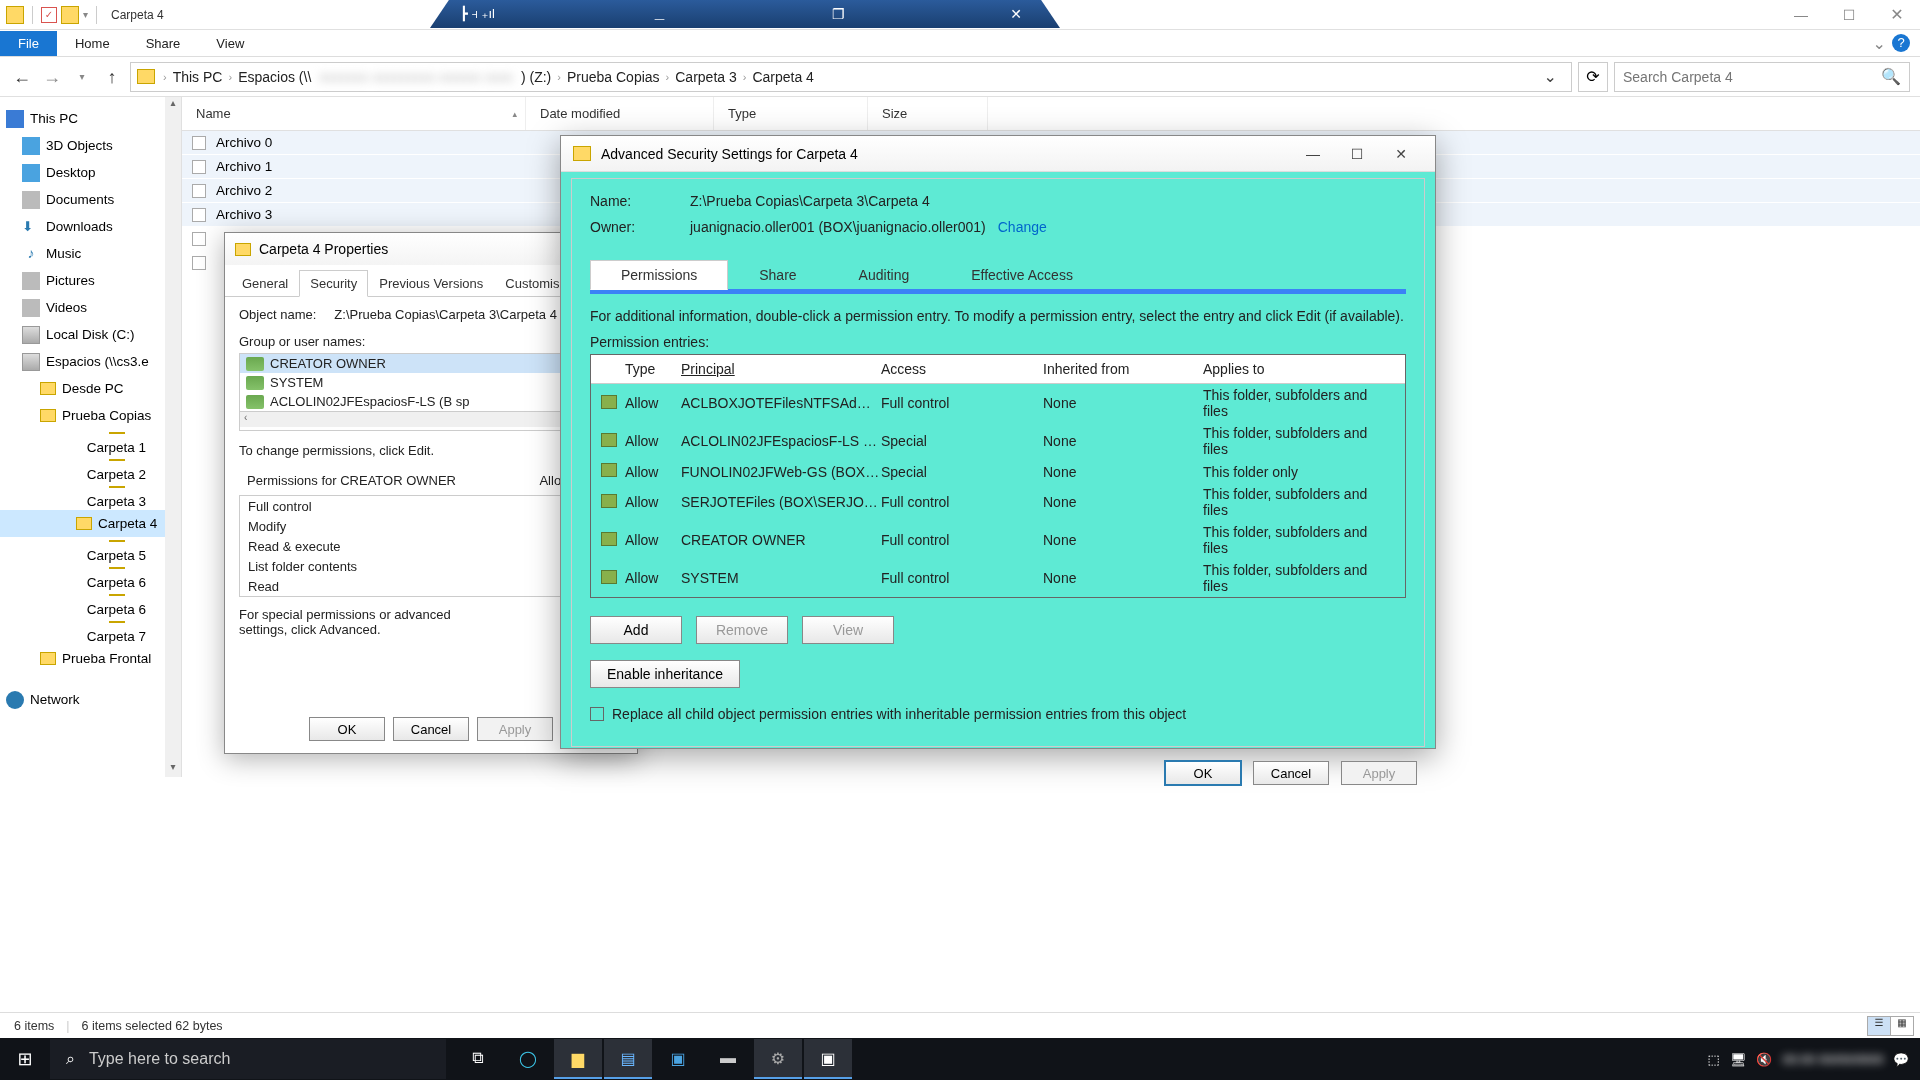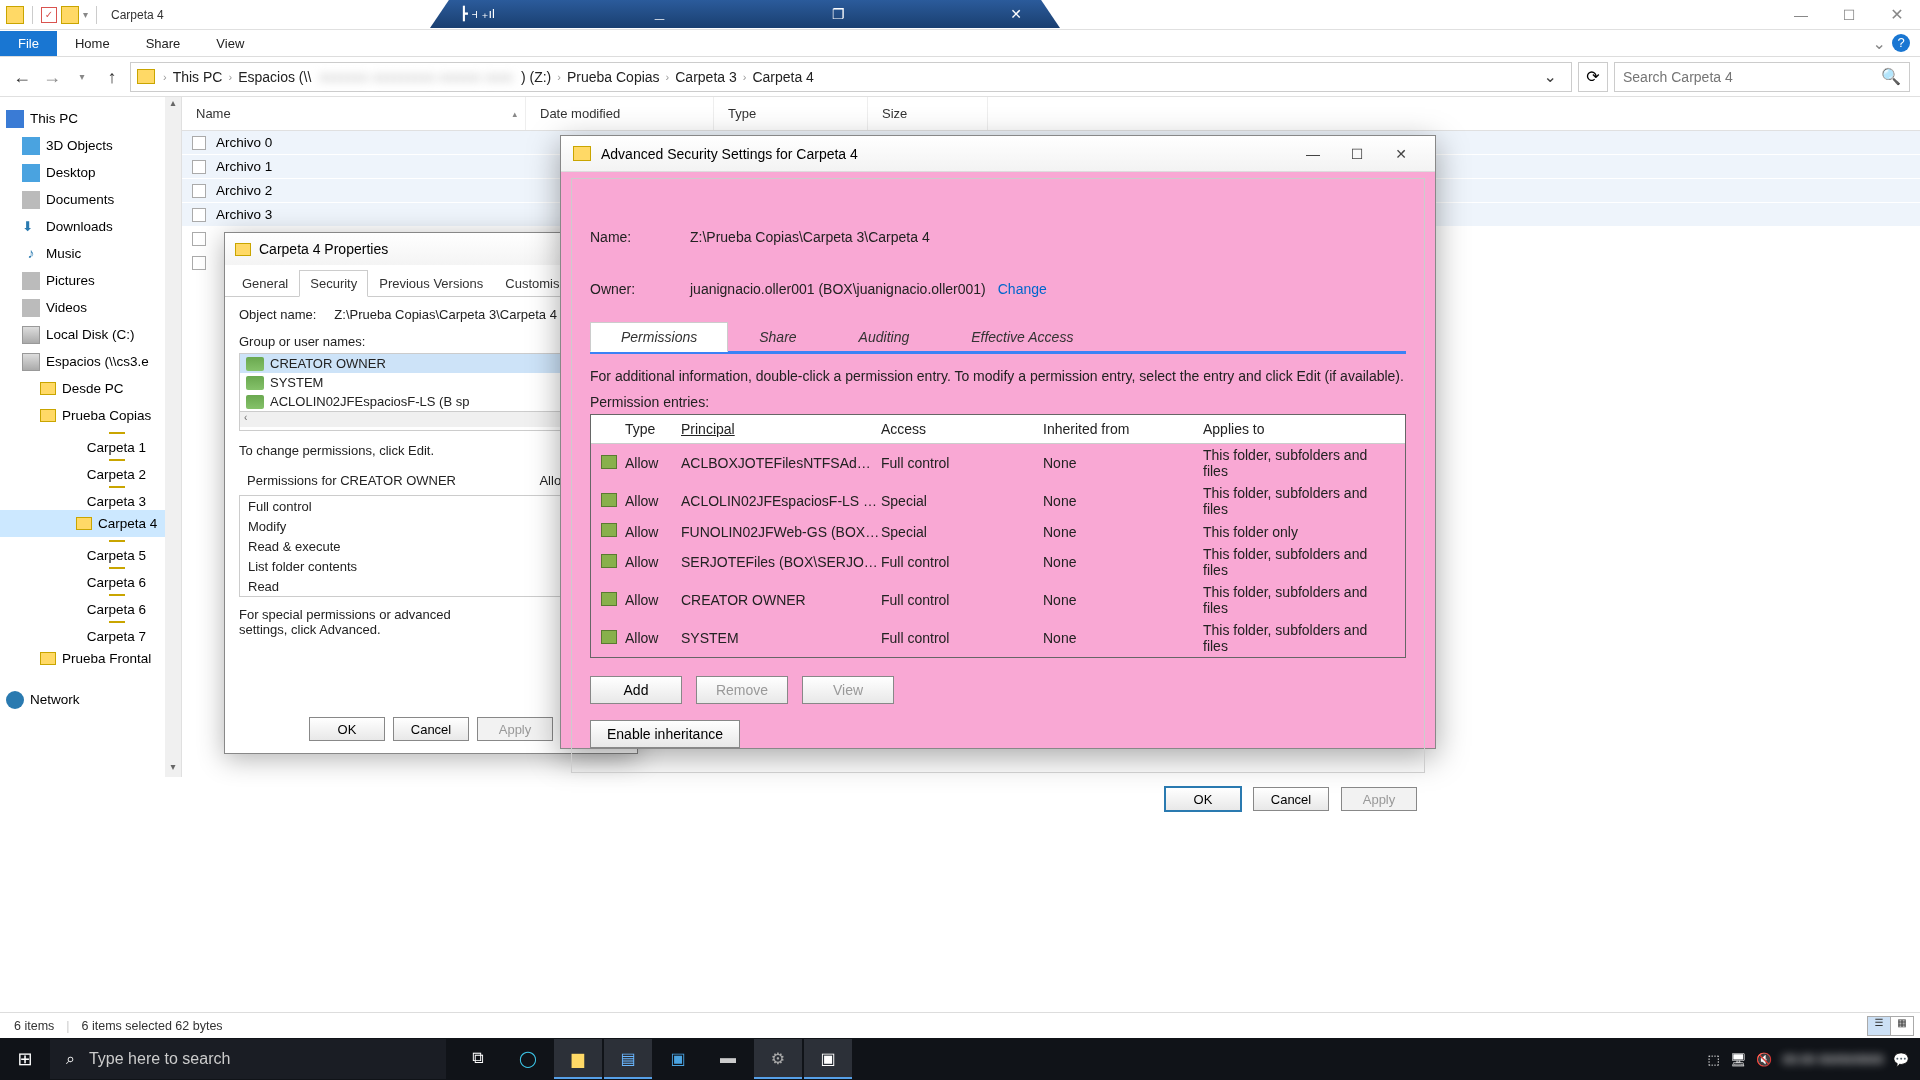--- a/index.html
+++ b/index.html
@@ -113,30 +113,30 @@
 .perm-table .ph .pd { width:30px; text-align:center; }
 .perm-table .prow { display:flex; padding:2px 8px; align-items:center;}
 .perm-table .prow .pa { margin-left:auto; width:60px; text-align:center; }
 .perm-table .chk { font-size:14px; }
 .dlg-btns { position:absolute; bottom:12px; left:0; right:0; display:flex; justify-content:center; gap:8px; }
 .btn { min-width: 76px; height: 24px; border:1px solid #888; background: linear-gradient(#fff,#e8e8e8); font-size:13px; padding: 0 12px; }
 .btn:disabled { color:#999; background:#f2f2f2;}
 .side-btn { border:1px solid #888; background:linear-gradient(#fff,#e8e8e8); font-size:13px; padding: 3px 10px;}
 
 
-.adv-dlg { position: absolute; left: 560px; top: 135px; width: 876px; height: 614px; background:#f9a8d4; border:1px solid #888; box-shadow: 0 8px 30px rgba(0,0,0,.35); }
+.adv-dlg { position: absolute; left: 560px; top: 135px; width: 876px; height: 614px; background:#5eead4; border:1px solid #888; box-shadow: 0 8px 30px rgba(0,0,0,.35); }
 .adv-title { height: 36px; display:flex; align-items:center; padding:0 12px; background:linear-gradient(#fff,#f3f3f3); border-bottom:1px solid #ddd; font-size:14px;}
 .adv-title .picon { width:18px; height:15px; background:#ffd966; border:1px solid #c9a500; margin-right:10px; }
 .adv-title .wbtns { margin-left:auto; display:flex; }
 .adv-title .wb { width:44px; height:30px; text-align:center; font-size:14px; color:#444; line-height:30px;}
 .adv-body { padding: 14px 18px; font-size: 14px; color:#222; }
-.adv-body .fld { display:flex; margin-bottom:10px;margin-top:36px; }
+.adv-body .fld { display:flex; margin-bottom:10px; }
 .adv-body .fld .lbl { width: 100px; }
 .adv-body .fld .lnk { color:#0066cc; margin-left:12px; cursor:pointer; }
-.adv-tabs { display:flex; border-bottom:3px solid #3b82f6; margin-top:24px;font-style:italic;}
+.adv-tabs { display:flex; border-bottom:5px solid #3b82f6; margin-top:24px;}
 .adv-tabs .at { padding:6px 30px; font-size:14px; border:1px solid transparent; position:relative; top:1px; color:#333; }
 .adv-tabs .at.active { border:1px solid #ccc; border-bottom:1px solid #fff; background:#fff; }
 .adv-info { margin:14px 0 10px 0; }
 .perm-entries { border:1px solid #666; }
 .perm-entries .peh { display:flex; padding:6px 10px; font-size:14px; border-bottom:1px solid #ccc; background:#fff;}
 .perm-entries .peh .c1{width:56px;} .peh .c2{width:200px;text-decoration:underline;} .peh .c3{width:162px;} .peh .c4{width:160px;} .peh .c5{flex:1;}
 .perm-entries .perow { display:flex; padding:3px 10px; font-size:14px; align-items:center; }
 .perow .c0{width:24px;} .perow .c1{width:56px;} .perow .c2{width:200px; white-space:nowrap; overflow:hidden; text-overflow:ellipsis;} .perow .c3{width:162px;} .perow .c4{width:160px;} .perow .c5{flex:1;}
 .picon-user { width:16px; height:14px; background:#88b04b; display:inline-block; border:1px solid #5a7a30;}
 .adv-btnrow { display:flex; gap:14px; margin-top:18px;}
@@ -565,20 +565,24 @@
           </div>
     </div>
     <div class="adv-btnrow">
       <button class="adv-btn">Add</button>
       <button class="adv-btn" disabled="">Remove</button>
       <button class="adv-btn" disabled="">View</button>
     </div>
     <div style="margin-top:16px">
       <button class="adv-btn" style="min-width:150px">Enable inheritance</button>
     </div>
+    <div class="adv-chk">
+          <span class="cb"></span>
+          <span>Replace all child object permission entries with inheritable permission entries from this object</span>
+        </div>
   </div>
   </div>
   <div class="adv-footer">
     <button class="btn primary">OK</button>
     <button class="btn">Cancel</button>
     <button class="btn" disabled="">Apply</button>
   </div>
 </div>
 
 </body></html>

